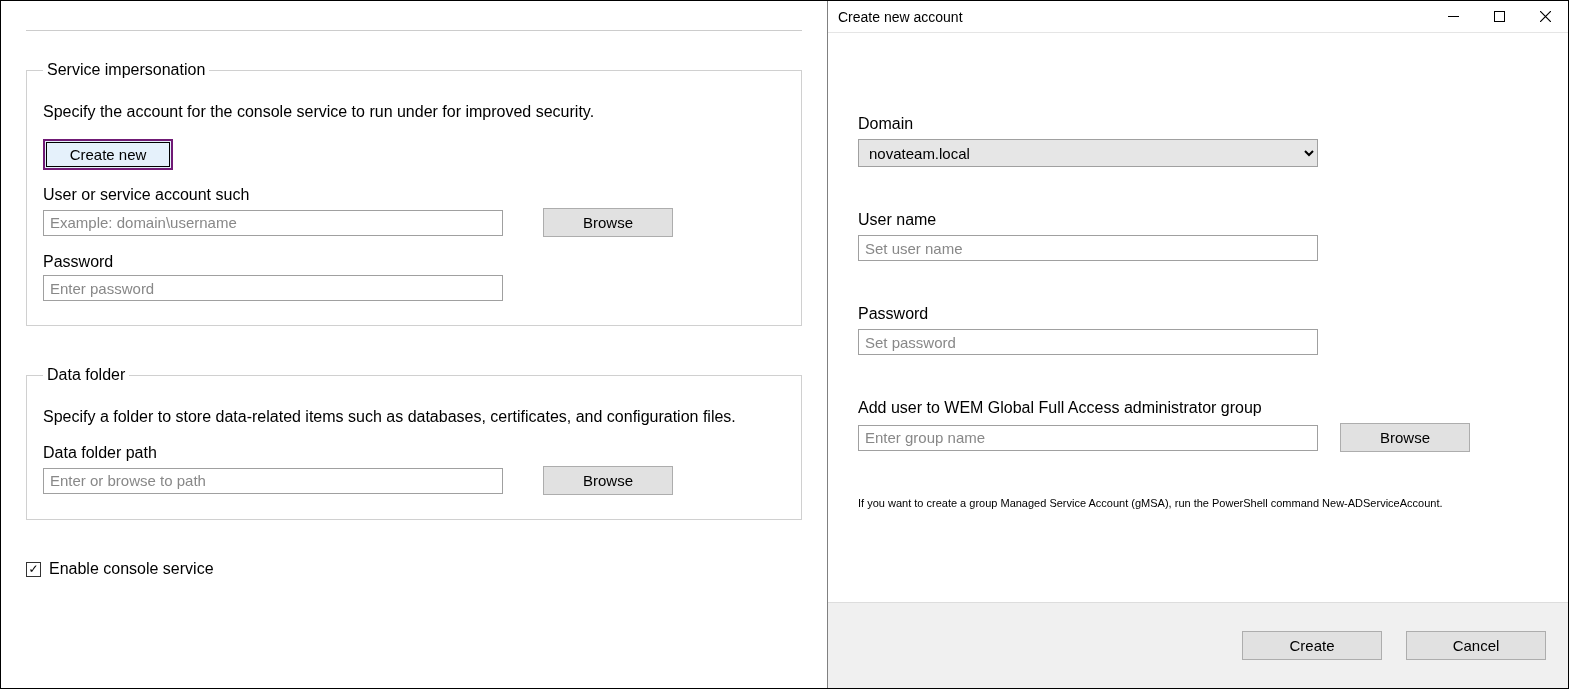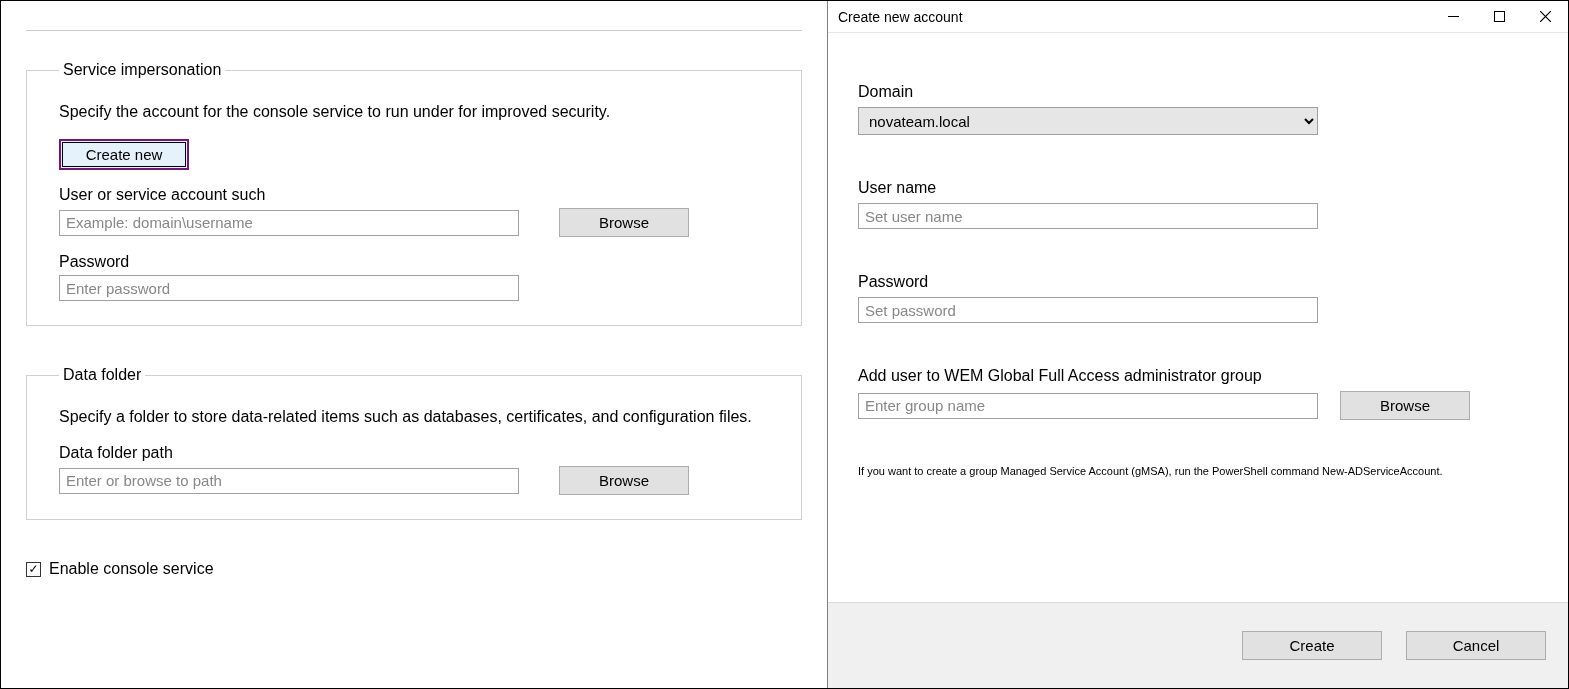--- a/index.html
+++ b/index.html
@@ -29,21 +29,21 @@
     left: 25px; right: 25px; top: 0; bottom: 0;
   }
   .top-sep {
     border-bottom: 1px solid #ccc;
     height: 30px;
     margin: 0 0 30px 0;
   }
   fieldset {
     border: 1px solid #d0d0d0;
     margin: 0 0 40px 0;
-    padding: 10px 20px 24px 32px;
+    padding: 10px 20px 24px 16px;
     position: relative;
   }
   legend {
     font-size: 16px;
     padding: 0 4px;
     color: #000;
   }
   .desc {
     font-size: 16px;
     margin: 14px 0 18px 0;
@@ -114,21 +114,21 @@
   .win-btn {
     width: 46px; height: 30px;
     display: flex; align-items: center; justify-content: center;
     cursor: pointer;
     font-size: 14px;
   }
   .dialog-body {
     padding: 50px 30px 10px 30px;
     flex: 1;
   }
-  .dlg-field { margin-bottom: 44px; }
+  .dlg-field { margin-bottom: 44px; margin-top: 32px; }
   .dlg-label { font-size: 16px; margin-bottom: 6px; display:block; }
   select {
     width: 460px; height: 28px;
     border: 1px solid #a0a0a0;
     background: #e6e6e6;
     font-size: 15px;
     padding: 2px 6px;
   }
   .dlg-input { width: 460px; }
   .group-row { display: flex; gap: 22px; align-items: center; }

